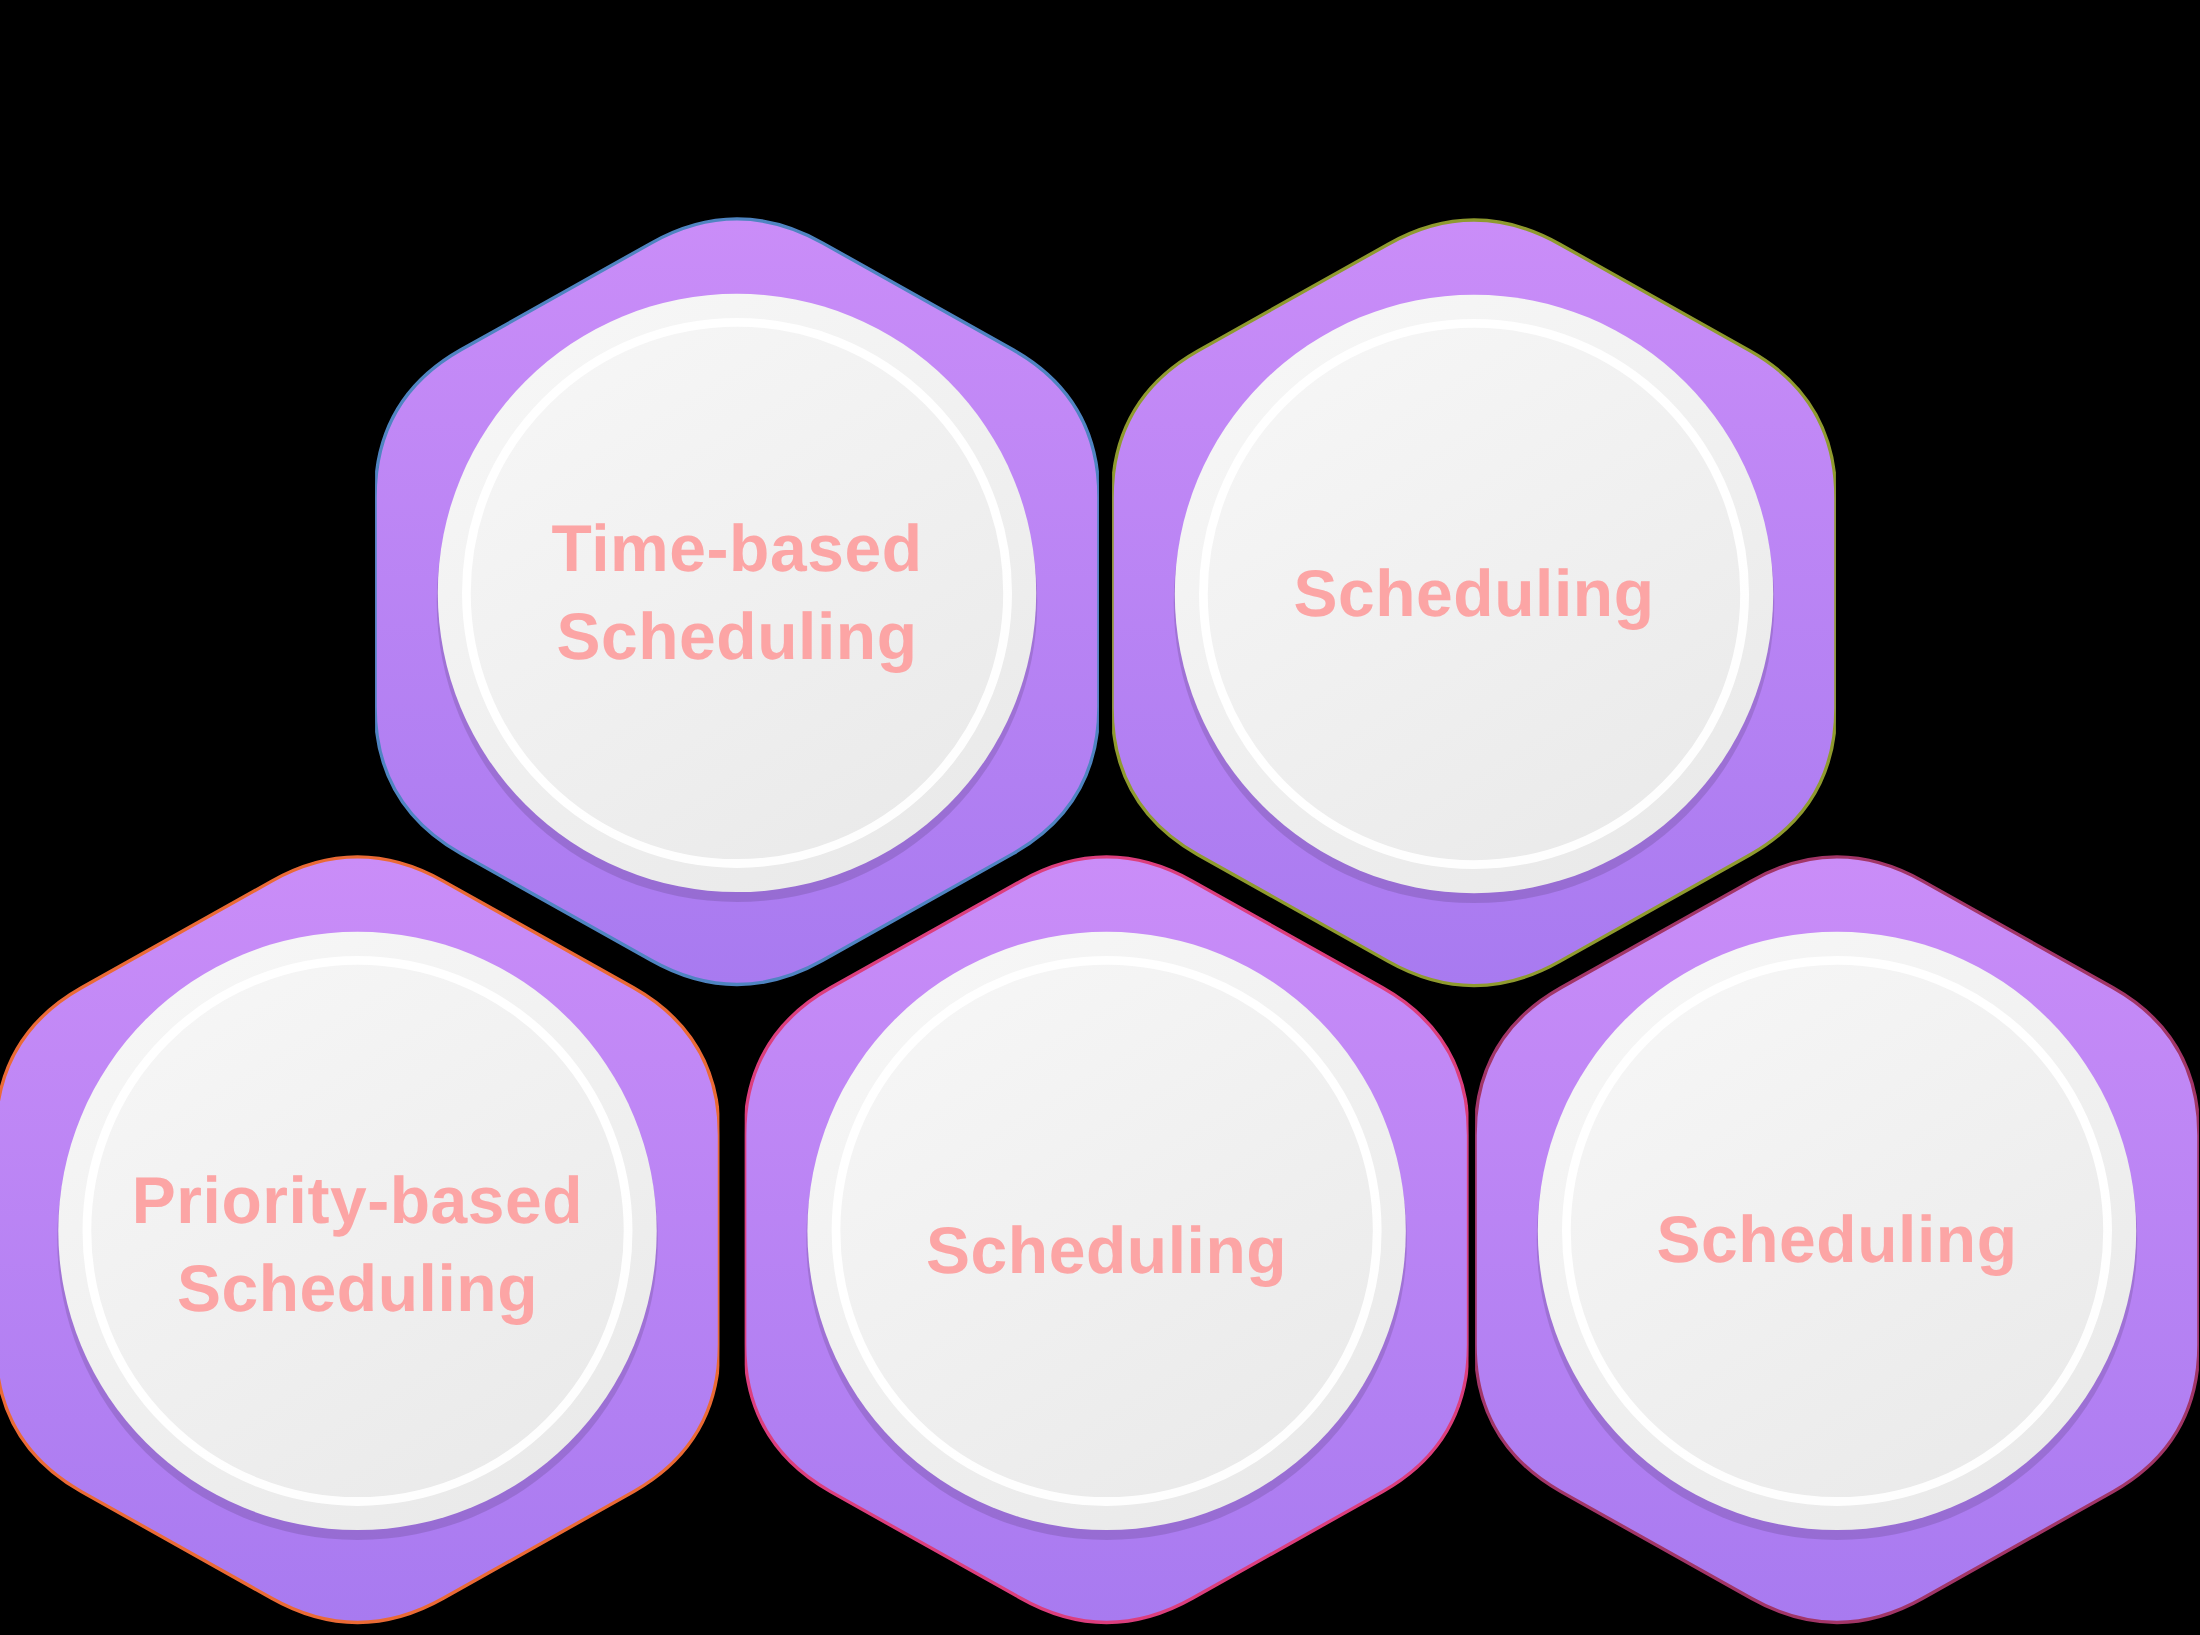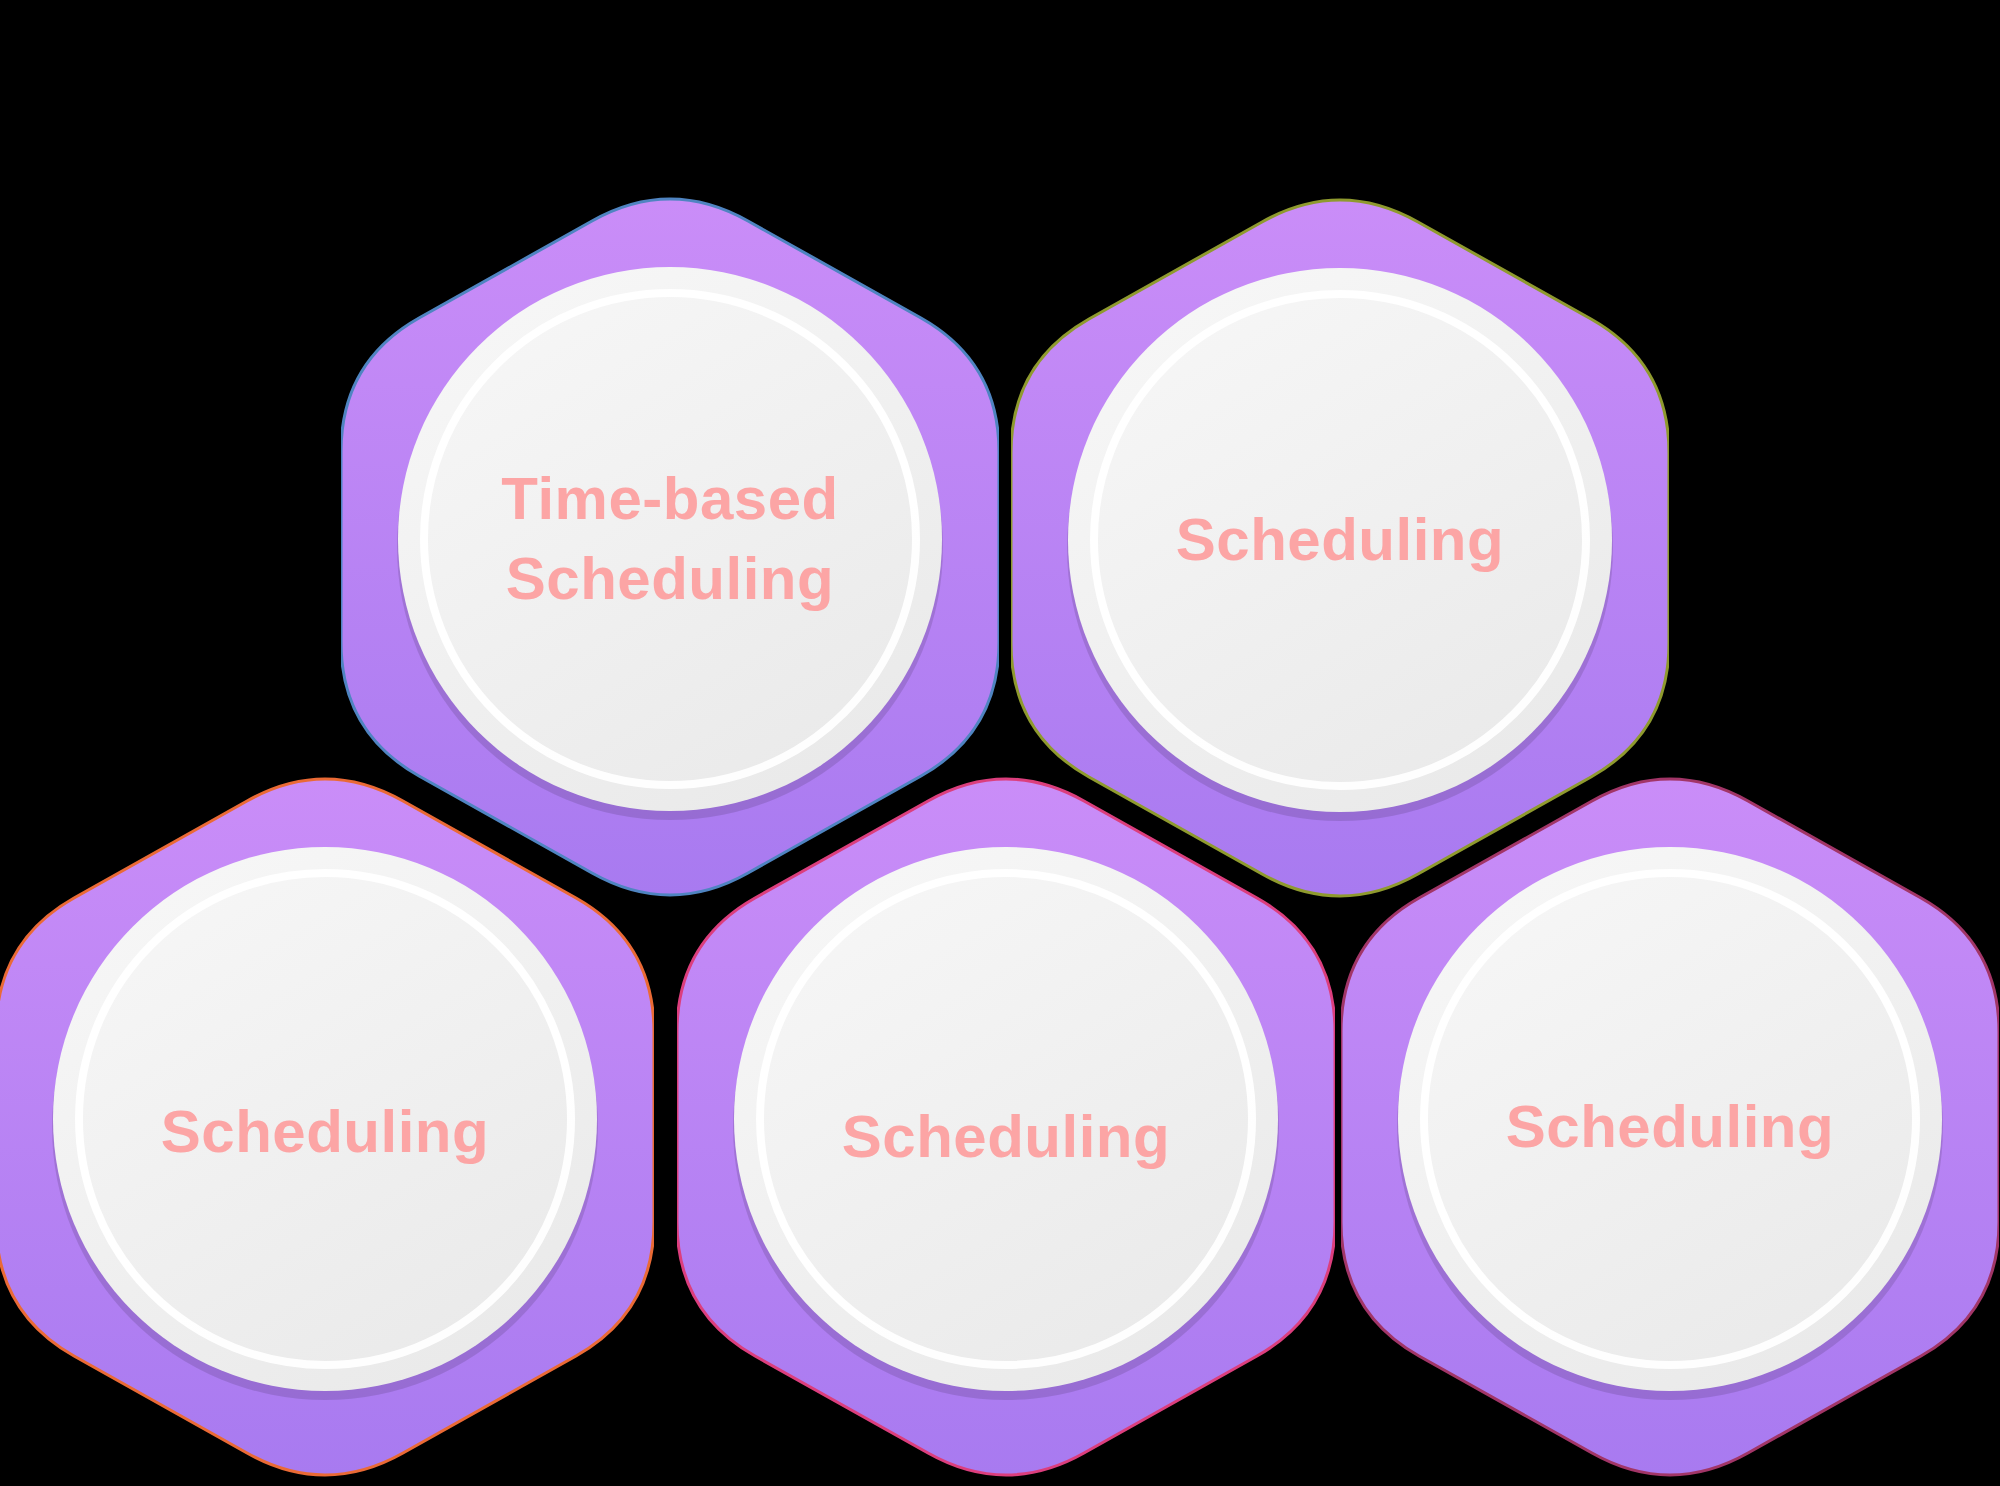--- a/index.html
+++ b/index.html
@@ -90,20 +90,21 @@
   </div>
 
   <div class="hex" style="left:-4px; top:757px;">
     <svg class="hex-svg" width="658" height="740" viewBox="0 0 658 740">
       <path d="M251 44 Q329 0 407 44 L580 141 Q658 185 658 275 L658 465 Q658 555 580 599 L407 696 Q329 740 251 696 L78 599 Q0 555 0 465 L0 275 Q0 185 78 141 Z" fill="url(#hexGrad)" stroke-width="3" stroke="#ea6a35"></path>
       <circle cx="329" cy="370" r="273" fill="#000000" opacity="0.12"></circle>
       <circle cx="329" cy="362" r="272" fill="url(#circGrad)"></circle>
       <circle cx="329" cy="362" r="246" fill="none" stroke-width="8" opacity="0.95" stroke="#ffffff"></circle>
     </svg>
     <div class="hex-label" style="--ty:5px">
+      <div class="label-line">Priority-based</div>
       <div class="label-line">Scheduling</div>
     </div>
   </div>
 
   <div class="hex" style="left:677px; top:757px;">
     <svg class="hex-svg" width="658" height="740" viewBox="0 0 658 740">
       <path d="M251 44 Q329 0 407 44 L580 141 Q658 185 658 275 L658 465 Q658 555 580 599 L407 696 Q329 740 251 696 L78 599 Q0 555 0 465 L0 275 Q0 185 78 141 Z" fill="url(#hexGrad)" stroke-width="3" stroke="#dc3e7d"></path>
       <circle cx="329" cy="370" r="273" fill="#000000" opacity="0.12"></circle>
       <circle cx="329" cy="362" r="272" fill="url(#circGrad)"></circle>
       <circle cx="329" cy="362" r="246" fill="none" stroke-width="8" opacity="0.95" stroke="#ffffff"></circle>

